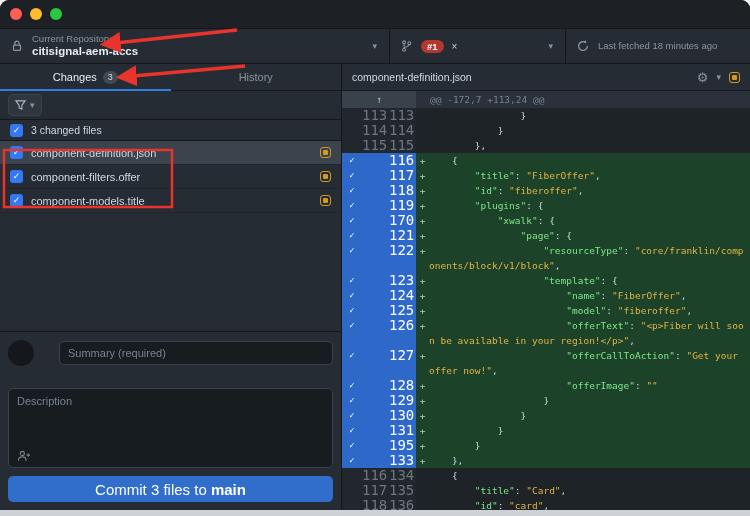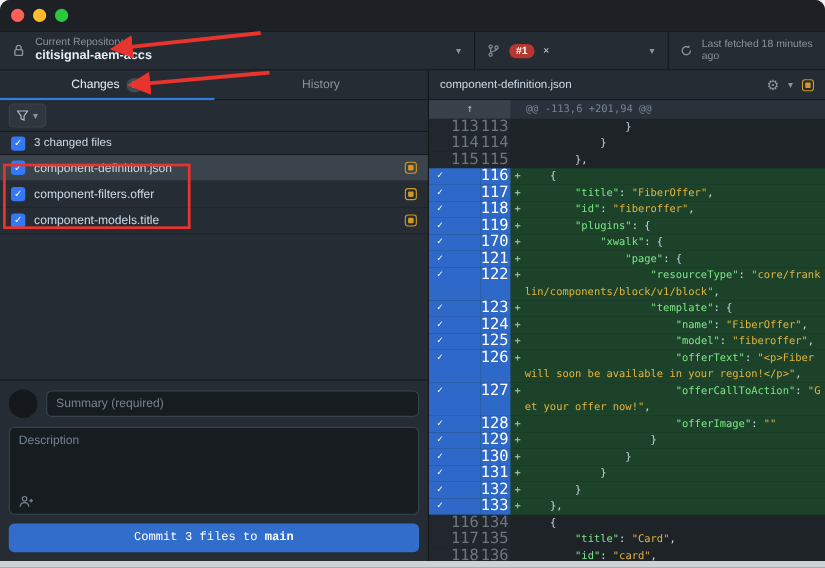--- a/index.html
+++ b/index.html
@@ -8,30 +8,30 @@
   
   .titlebar{height:28px;background:#1d2125;border-bottom:1px solid #14181b;display:flex;align-items:center;
     padding-left:10px;gap:8px;flex:none}
   .light{width:12px;height:12px;border-radius:50%}
   
   .toolbar{height:34px;background:#262c33;display:flex;border-bottom:1px solid #14181b;flex:none}
   .tb{position:relative;display:flex;align-items:center;padding:0 10px;border-right:1px solid #14181b;gap:8px}
   .tb-labels{display:flex;flex-direction:column;justify-content:center;line-height:1.2}
   .tb-label{font-size:9.5px;color:#8b949e}
   .tb-value{font-size:11.5px;color:#e6edf3;font-weight:bold}
-  .tb-repo{width:432px;box-sizing:border-box}
+  .tb-repo{width:390px;box-sizing:border-box}
   .tb-branch{width:176px;box-sizing:border-box}
   .tb-fetch{flex:1;border-right:none}
   .caret{color:#8b949e;font-size:9px}
   .caret-right{position:absolute;right:12px}
   .pr-badge{background:#b5372f;color:#fff;font-size:9.5px;font-weight:bold;padding:1px 6px;border-radius:8px}
   .badge-x{color:#c8cdd2;font-size:10px}
   
   .main{flex:1;display:flex;min-height:0}
-  .left{width:390px;flex:none;border-right:1px solid #14181b;display:flex;flex-direction:column;background:#262c33;box-sizing:border-box}
+  .left{width:342px;flex:none;border-right:1px solid #14181b;display:flex;flex-direction:column;background:#262c33;box-sizing:border-box}
   
   .tabs{height:26px;display:flex;border-bottom:1px solid #14181b;flex:none}
   .tab{flex:1;display:flex;align-items:center;justify-content:center;gap:6px;font-size:11px;color:#8b949e;position:relative;cursor:default}
   .tab.active{color:#e6edf3}
   .tab.active::after{content:"";position:absolute;left:0;right:0;bottom:-1px;height:2px;background:#2f7fe0}
   .count-badge{background:#414951;color:#cdd9e5;font-size:9px;padding:0 5px;border-radius:7px;line-height:13px}
   
   .filter-row{height:28px;display:flex;align-items:center;gap:6px;padding:0 8px;border-bottom:1px solid #14181b;flex:none}
   .filter-btn{height:20px;display:flex;align-items:center;gap:4px;background:#30363d;border:1px solid #3a424b;border-radius:4px;padding:0 6px}
   .filter-input{flex:1;height:20px;background:#171c21;border:1px solid #3a424b;border-radius:5px;color:#cdd9e5;font-size:11px;padding:0 8px;font-family:inherit}
@@ -41,27 +41,27 @@
   .file-list{flex:1;overflow:hidden}
   .file-row{height:23px;display:flex;align-items:center;gap:8px;padding:0 10px;font-size:11px;color:#cdd9e5;border-bottom:1px solid #20262c}
   .file-row.selected{background:#3b434c}
   .file-name{flex:1;white-space:nowrap;overflow:hidden}
   .checkbox{width:13px;height:13px;border-radius:3px;background:#3478f6;color:#fff;font-size:9px;line-height:13px;text-align:center;flex:none}
   .mod-icon{width:11px;height:11px;border:1.5px solid #d29922;border-radius:3px;position:relative;flex:none;box-sizing:border-box}
   .mod-icon::after{content:"";position:absolute;inset:2px;background:#d29922;border-radius:1px}
   .boxed{padding:0}
   
   .commit-area{border-top:1px solid #14181b;padding:8px;flex:none}
-  .summary-row{display:flex;gap:8px;align-items:center;margin-bottom:8px}
+  .summary-row{display:flex;gap:25px;align-items:center;margin-bottom:22px}
   .avatar{width:26px;height:26px;border-radius:50%;background:#14181d;flex:none}
   .summary-input{flex:1;height:22px;background:#171c21;border:1px solid #3a424b;border-radius:5px;color:#cdd9e5;padding:0 8px;font-size:11px;font-family:inherit}
   .desc-box{position:relative;height:78px;background:#171c21;border:1px solid #3a424b;border-radius:5px;margin-bottom:8px}
   .desc-input{width:100%;height:100%;background:transparent;border:none;outline:none;resize:none;color:#cdd9e5;font-size:11px;padding:6px 8px;box-sizing:border-box;font-family:inherit}
   .coauthor-icon{position:absolute;left:8px;bottom:5px}
-  .commit-btn{width:100%;height:26px;background:#316dca;border:none;border-radius:5px;color:#fff;font-size:11px;font-family:Liberation Mono, monospace}
+  .commit-btn{width:100%;height:26px;background:#316dca;border:none;border-radius:5px;color:#fff;font-size:15px;font-family:Liberation Sans, sans-serif}
   .bold{font-weight:bold}
   
   .right{flex:1;display:flex;flex-direction:column;background:#1e2328;min-width:0}
   .diff-header{height:26px;display:flex;align-items:center;gap:8px;padding:0 10px;border-bottom:1px solid #14181b;background:#262c33;font-size:10.5px;color:#cdd9e5;flex:none}
   .diff-filename{flex:1;white-space:nowrap;overflow:hidden}
   .gear{color:#8b949e;font-size:13px}
   .diff-body{flex:1;overflow:hidden;font-family:"DejaVu Sans Mono",monospace;font-size:9.5px;line-height:15px;color:#cdd9e5}
   .hunk-row{display:flex;background:#2a313a;color:#768390;height:17px}
   .hunk-expand{width:74px;flex:none;background:#39414a;color:#adbac7;text-align:center;font-size:10px;line-height:17px}
   .hunk-text{padding-left:14px;line-height:17px;white-space:pre}
@@ -192,21 +192,21 @@
     <div class="right">
       <div class="diff-header">
         <span class="diff-filename">component-definition.json</span>
         <span class="gear">⚙</span>
         <span class="caret">▾</span>
         <span class="mod-icon boxed"></span>
       </div>
       <div class="diff-body">
         <div class="hunk-row">
           <span class="hunk-expand">↑</span>
-          <span class="hunk-text">@@ -113,6 +201,94 @@</span>
+          <span class="hunk-text">@@ -172,7 +113,24 @@</span>
         </div>
         <div>
             <div class="diff-row context">
     <span class="col-check"></span>
     <span class="col-old">113</span>
     <span class="col-new">113</span>
     <span class="col-marker"></span>
     <span class="col-code">                }</span>
   </div>
             <div class="diff-row context">
@@ -331,21 +331,21 @@
             <div class="diff-row add">
     <span class="col-check">✓</span>
     <span class="col-old"></span>
     <span class="col-new">131</span>
     <span class="col-marker">+</span>
     <span class="col-code">            }</span>
   </div>
             <div class="diff-row add">
     <span class="col-check">✓</span>
     <span class="col-old"></span>
-    <span class="col-new">132</span>
+    <span class="col-new">195</span>
     <span class="col-marker">+</span>
     <span class="col-code">        }</span>
   </div>
             <div class="diff-row add">
     <span class="col-check">✓</span>
     <span class="col-old"></span>
     <span class="col-new">133</span>
     <span class="col-marker">+</span>
     <span class="col-code">    },</span>
   </div>

